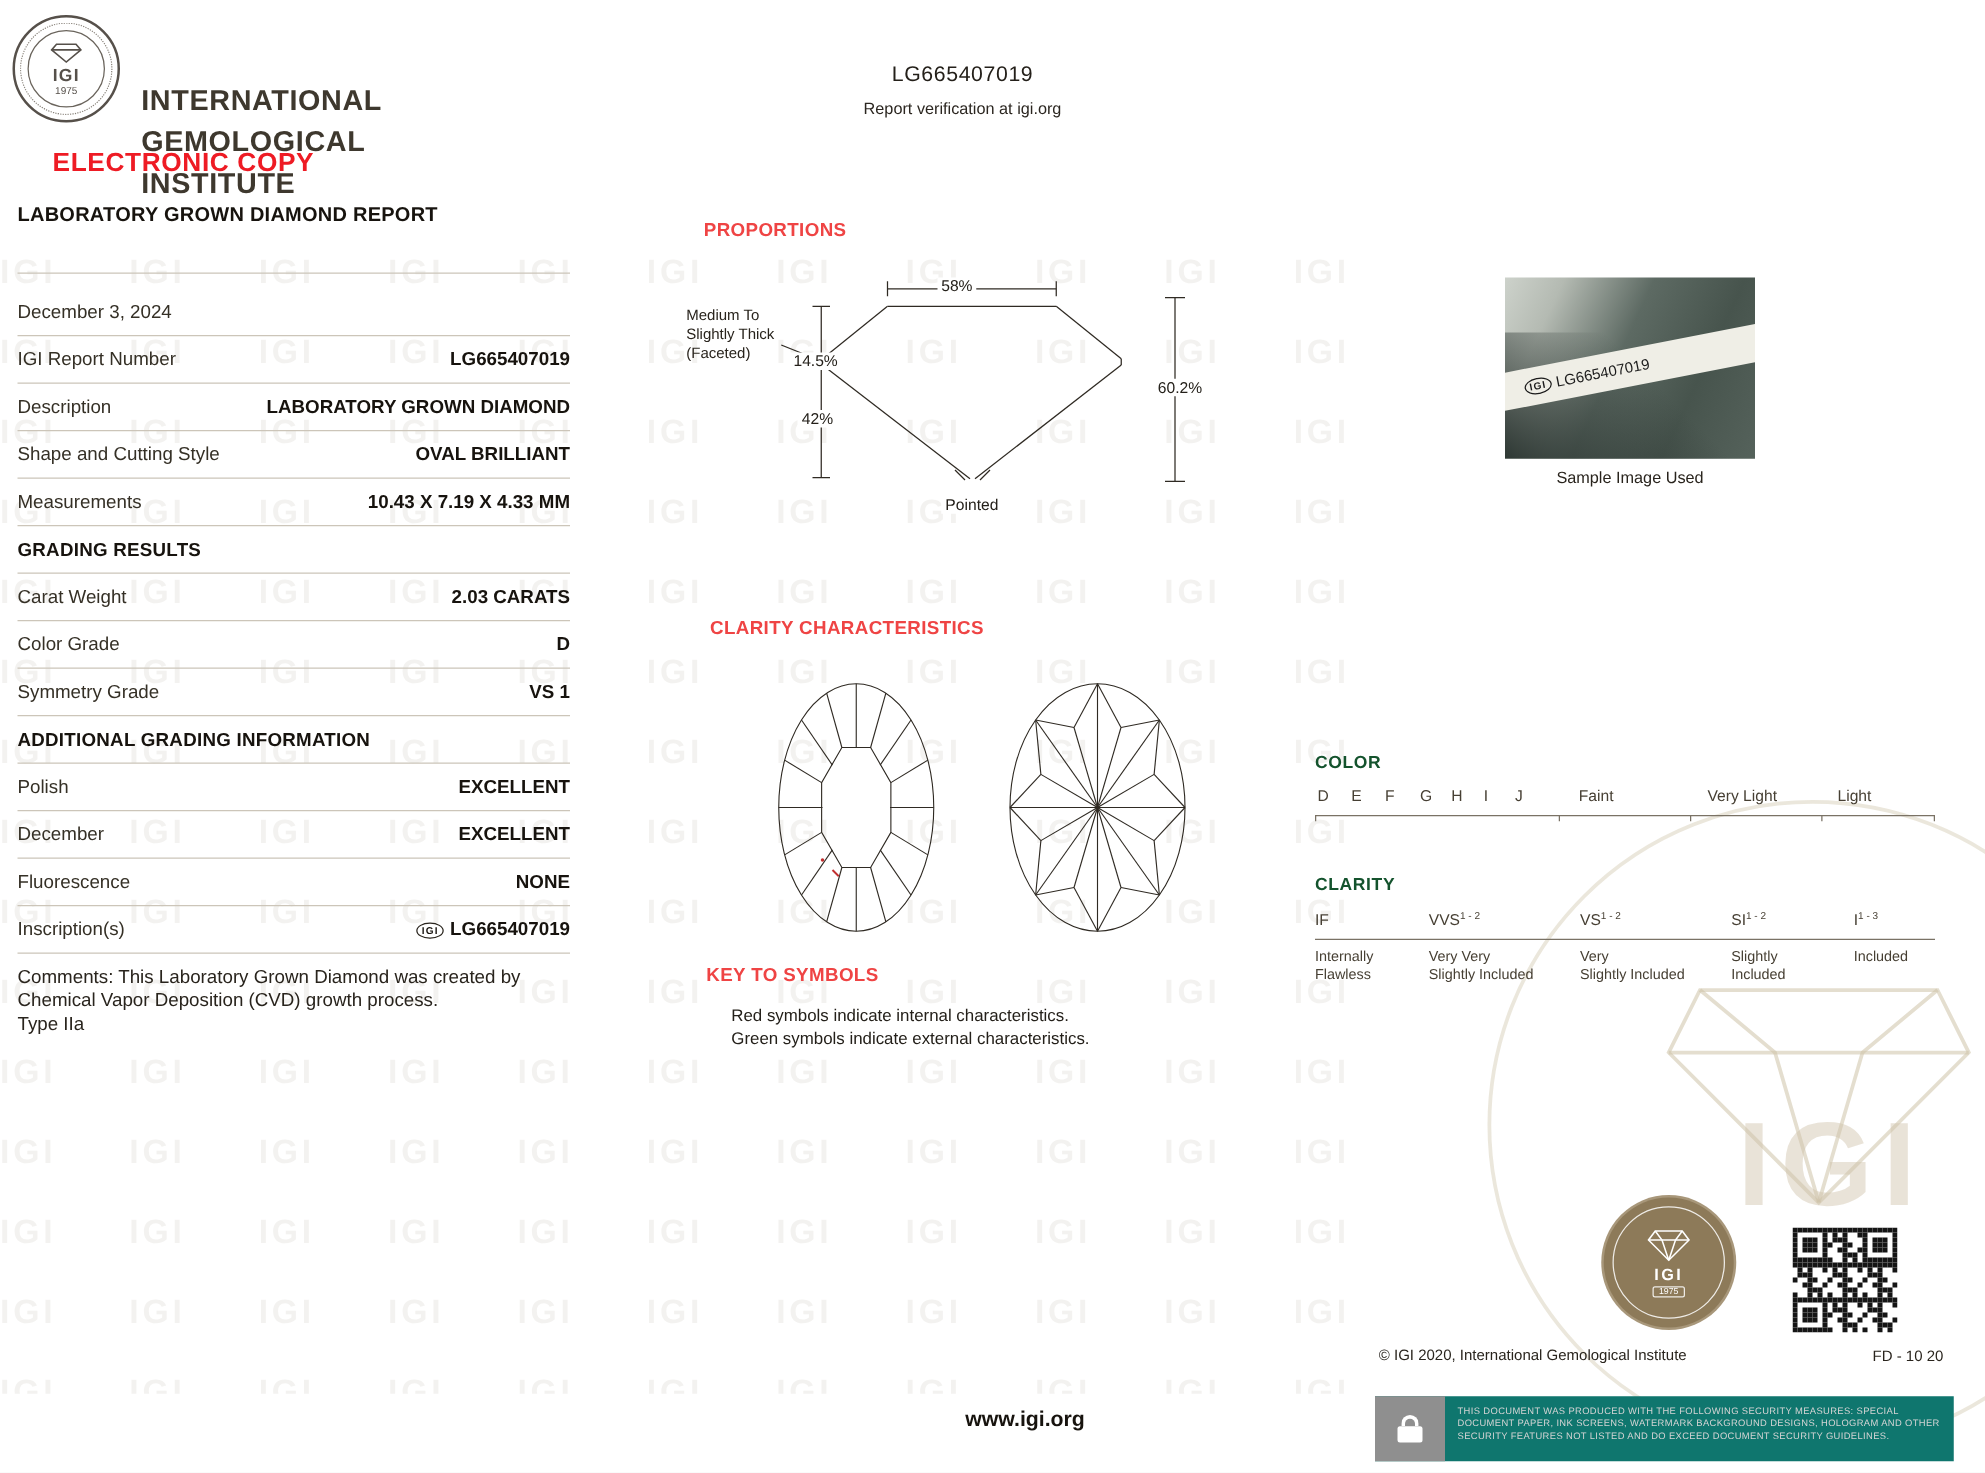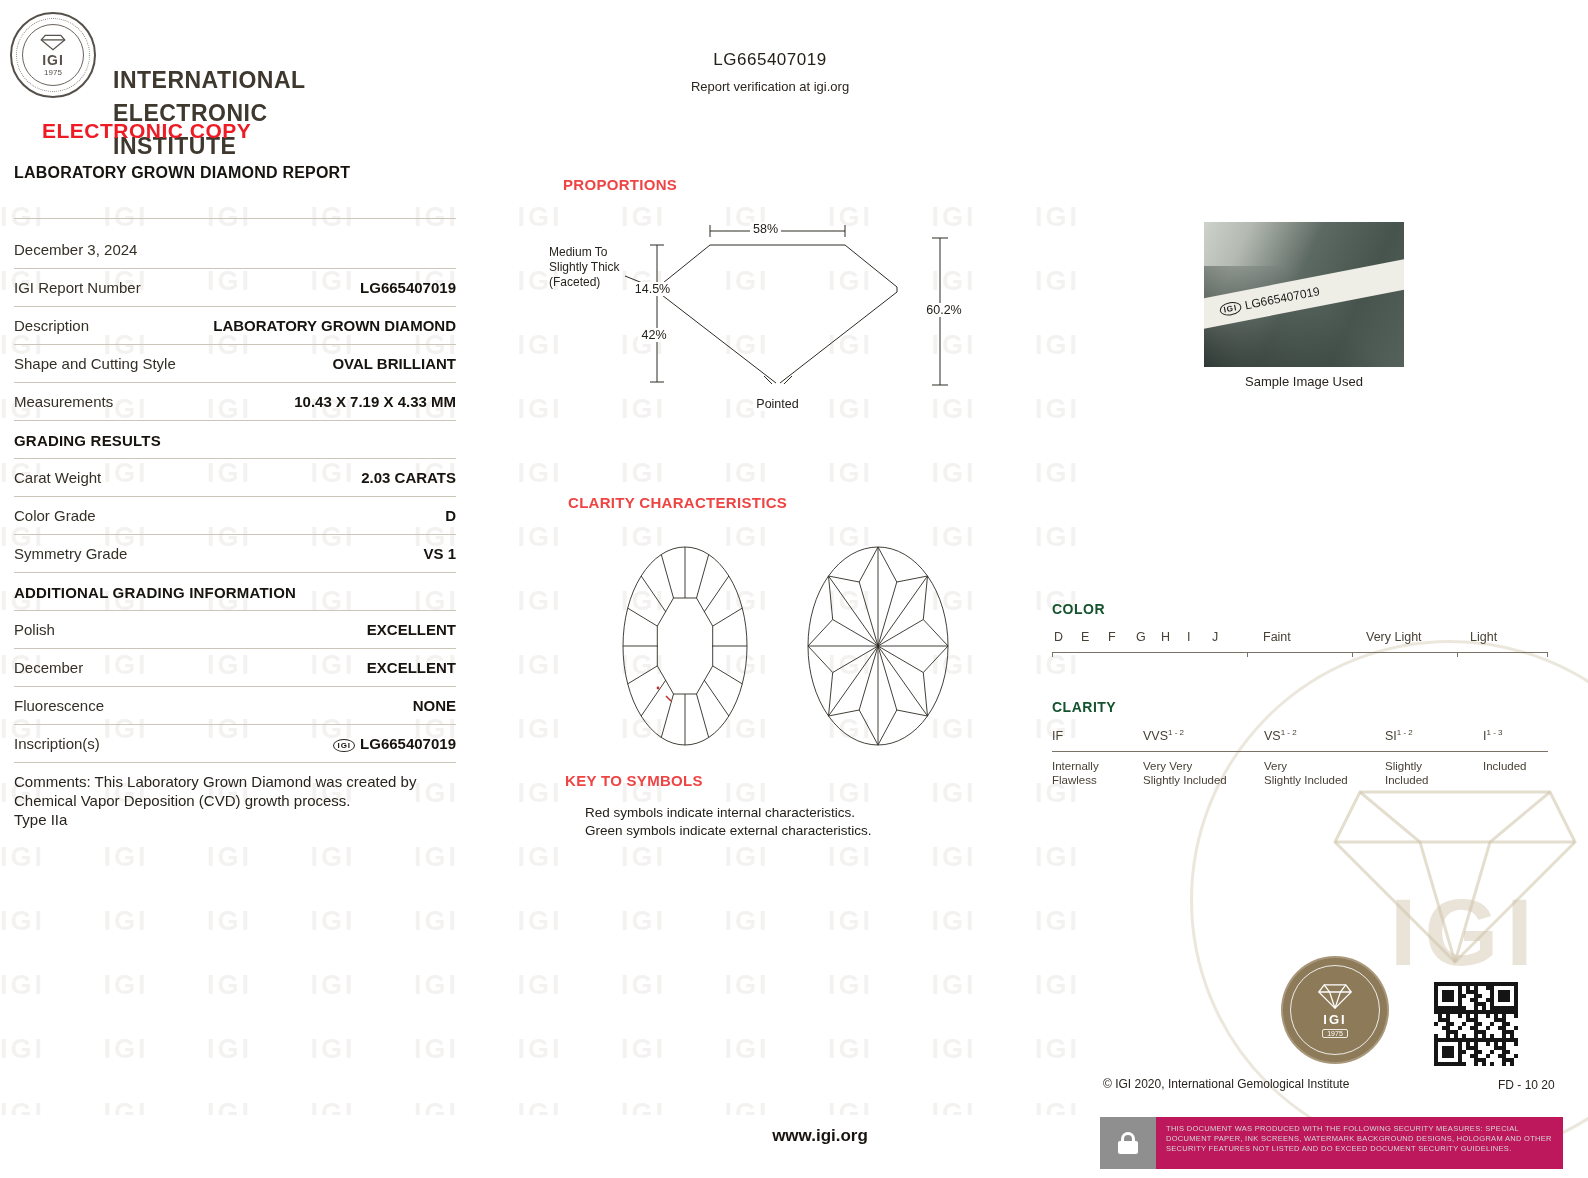--- a/index.html
+++ b/index.html
@@ -101,21 +101,21 @@
     justify-content:center; color:#fff; box-shadow:0 0 0 2px #a8977a; }
   .seal-ring { position:absolute; inset:7px; border:1px solid rgba(255,255,255,0.85); border-radius:50%; }
   .seal-text { font-size:13px; font-weight:bold; letter-spacing:2px; margin-top:2px; }
   .seal-year2 { font-size:7px; margin-top:2px; border:1px solid rgba(255,255,255,0.85);
     padding:0 4px; border-radius:2px; }
 
   
   .qr-box { left:1434px; top:982px; width:84px; height:84px; background:#fff; }
 
   
-  .security-bar { left:1100px; top:1117px; width:463px; height:52px; background:#be185d;
+  .security-bar { left:1100px; top:1117px; width:463px; height:52px; background:#0f766e;
     display:flex; align-items:stretch; }
   .lock-cell { width:56px; background:#8f8f8f; display:flex; flex-direction:column;
     align-items:center; justify-content:center; }
   .lock-shackle { width:14px; height:9px; border:3px solid #fff; border-bottom:none;
     border-radius:7px 7px 0 0; }
   .lock-body { width:20px; height:13px; background:#fff; border-radius:2px; }
   .security-text { flex:1; padding:7px 10px; color:#d4d4d4; font-size:7.5px;
     line-height:10px; letter-spacing:0.3px; text-transform:uppercase; }
 </style>
 </head>
@@ -143,21 +143,21 @@
         <polygon points="8,2 32,2 38,9 20,24 2,9"></polygon>
         <line x1="2" y1="9" x2="38" y2="9"></line>
       </g>
     </svg>
     <div class="ls-igi">IGI</div>
     <div class="ls-year">1975</div>
   </div>
 
   <div class="abs org-name">
     <div>INTERNATIONAL</div>
-    <div>ELECTRONIC</div>
+    <div>GEMOLOGICAL</div>
     <div>INSTITUTE</div>
   </div>
 
   <div class="abs electronic-copy">ELECTRONIC COPY</div>
   <div class="abs report-title">LABORATORY GROWN DIAMOND REPORT</div>
 
   <div class="abs verify-block">
     <div class="verify-number">LG665407019</div>
     <div class="verify-note">Report verification at igi.org</div>
   </div>

